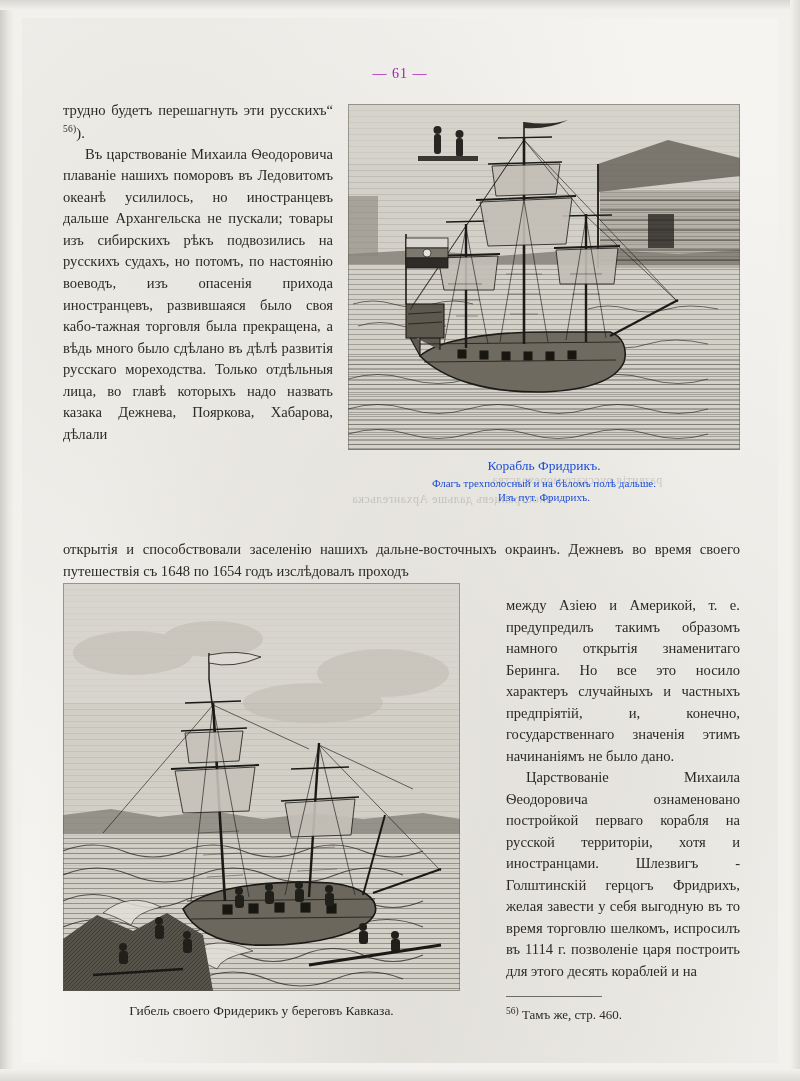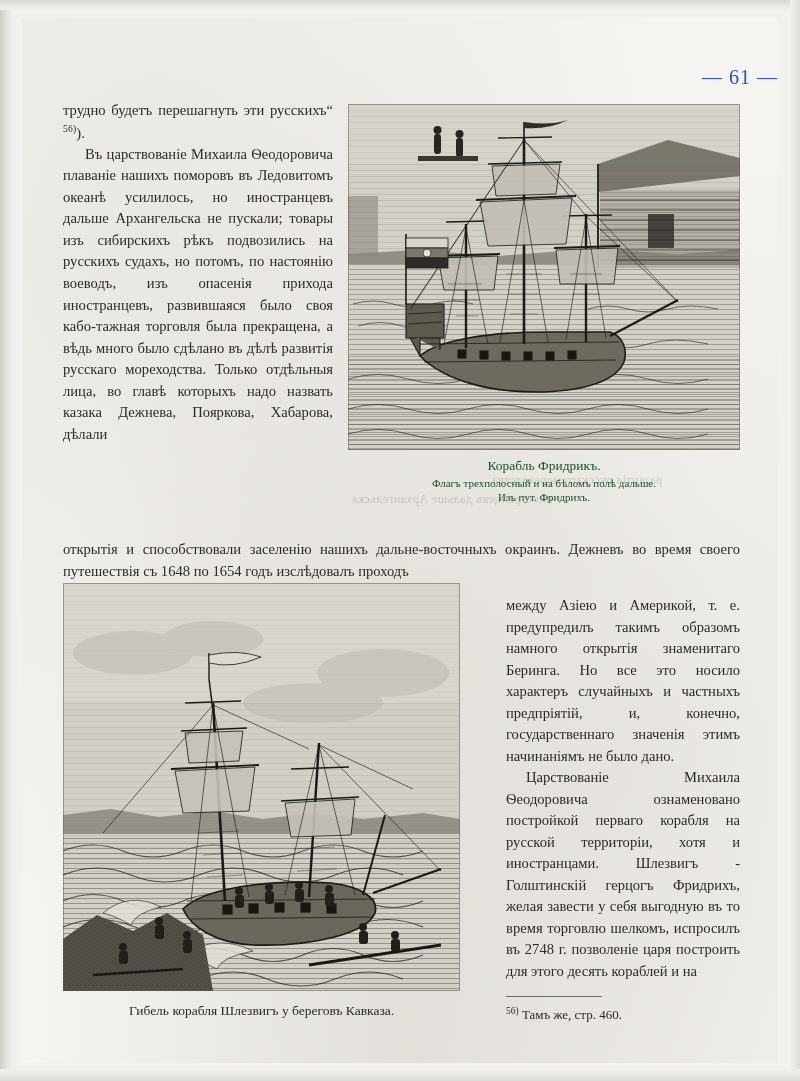--- a/index.html
+++ b/index.html
@@ -65,24 +65,24 @@
       radial-gradient(ellipse at 50% 100%, rgba(198,194,184,0.35), transparent 70%);
     pointer-events: none;
   }
 
   
   .folio {
     position: absolute;
     top: 48px;
     left: 0;
     width: 756px;
-    text-align: right;
-    font-size: 20px;
+    text-align: center;
+    font-size: 14px;
     letter-spacing: 1px;
-    color: #1d4ed8;
+    color: #a21caf;
   }
 
   
   .col-left {
     position: absolute;
     left: 41px;
     top: 82px;
     width: 270px;
     font-size: 14.6px;
     line-height: 1.475;
@@ -146,21 +146,21 @@
     background: #cfccc4;
     overflow: hidden;
     box-shadow: 0 0 0 1px rgba(90,88,82,0.35) inset;
   }
   .fig1-cap {
     position: absolute;
     left: 326px;
     top: 440px;
     width: 392px;
     text-align: center;
-    color: #14532d;
+    color: #1d4ed8;
   }
   .fig1-cap .t1 { font-size: 13.5px; }
   .fig1-cap .t2 { font-size: 11px; margin-top: 3px; }
   .fig1-cap .t3 { font-size: 11px; margin-top: 2px; }
 
   .fig2 {
     position: absolute;
     left: 41px;
     top: 565px;
     width: 397px;
@@ -506,26 +506,26 @@
         </g>
 
         <line x1="246" y1="382" x2="378" y2="362" stroke="#1a1915" stroke-width="3"></line>
         <line x1="30" y1="392" x2="120" y2="386" stroke="#1a1915" stroke-width="2.4"></line>
 
         <rect x="0.5" y="0.5" width="396" height="407" fill="none" stroke="#5a574f" stroke-width="1" opacity="0.5"></rect>
       </svg>
     </div>
 
     <div class="fig2-cap">
-      <div class="t1">Гибель корабля Шлезвигъ у береговъ Кавказа.</div>
+      <div class="t1">Гибель своего Фридерикъ у береговъ Кавказа.</div>
     </div>
 
     <div class="col-right">
       <p>между Азіею и Америкой, т. е. предупредилъ такимъ образомъ намного открытія знаменитаго Беринга. Но все это носило характеръ случайныхъ и частныхъ предпріятій, и, конечно, государственнаго значенія этимъ начинаніямъ не было дано.</p>
-      <p class="indent">Царствованіе Михаила Ѳеодоровича ознаменовано постройкой перваго корабля на русской территоріи, хотя и иностранцами. Шлезвигъ - Голштинскій герцогъ Фридрихъ, желая завести у себя выгодную въ то время торговлю шелкомъ, испросилъ въ 2748 г. позволеніе царя построить для этого десять кораблей и на</p>
+      <p class="indent">Царствованіе Михаила Ѳеодоровича ознаменовано постройкой перваго корабля на русской территоріи, хотя и иностранцами. Шлезвигъ - Голштинскій герцогъ Фридрихъ, желая завести у себя выгодную въ то время торговлю шелкомъ, испросилъ въ 1114 г. позволеніе царя построить для этого десять кораблей и на</p>
     </div>
 
     <div class="footnote-rule"></div>
     <div class="footnote">
       <span class="fn-mark">56)</span><span> Тамъ же, стр. 460.</span>
     </div>
 
   </div>
 </div>
 

